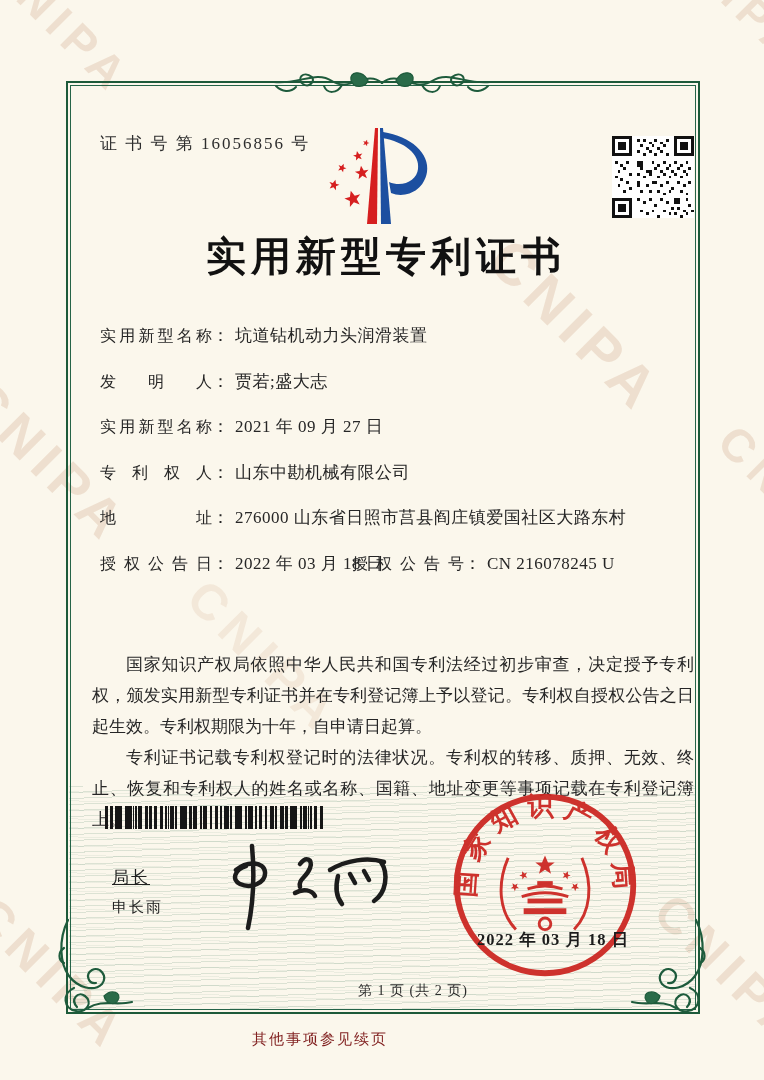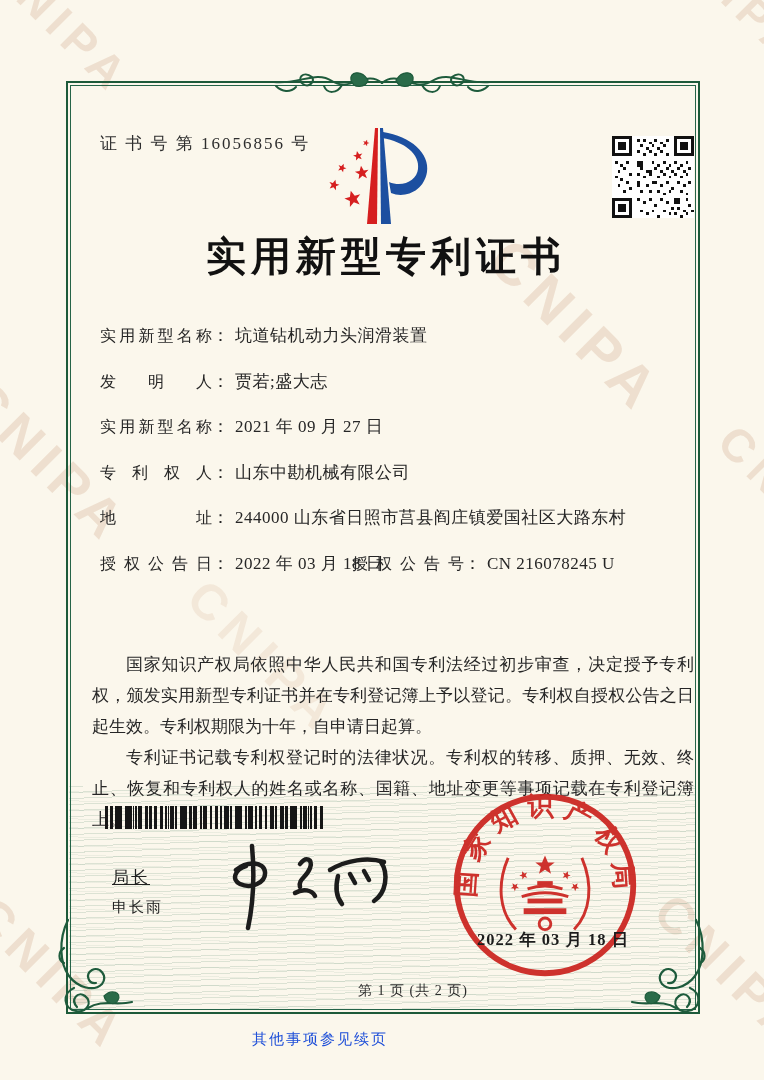--- a/index.html
+++ b/index.html
@@ -48,21 +48,21 @@
       repeating-linear-gradient(90deg,#161616 0 3px,rgba(0,0,0,0) 3px 11px);}
 
   .sign-title{position:absolute;left:112px;top:866px;font-size:17px;color:#222;letter-spacing:2px;text-decoration:underline;}
   .sign-name{position:absolute;left:112px;top:898px;font-size:15px;color:#222;letter-spacing:2px;}
   .signature{position:absolute;left:218px;top:838px;}
 
   .seal{position:absolute;left:448px;top:788px;opacity:0.93;}
   .seal-date{position:absolute;left:477px;top:929px;font-size:16.5px;color:#1c1c1c;letter-spacing:1px;font-weight:700;}
 
   .page-info{position:absolute;left:66px;top:982px;width:694px;text-align:center;font-size:14px;color:#2b2b2b;letter-spacing:1px;}
-  .footer-note{position:absolute;left:0;top:1030px;width:640px;text-align:center;font-size:15px;color:#1d4ed8;letter-spacing:2px;}
+  .footer-note{position:absolute;left:0;top:1030px;width:640px;text-align:center;font-size:15px;color:#7f1d1d;letter-spacing:2px;}
 </style>
 </head>
 <body>
 
 <div class="page">
 
   <div class="wm" style="left:-30px;top:-5px;font-size:46px;">CNIPA</div>
   <div class="wm" style="left:648px;top:-30px;font-size:44px;">CNIPA</div>
   <div class="wm" style="left:468px;top:292px;font-size:58px;">CNIPA</div>
   <div class="wm" style="left:-55px;top:430px;font-size:54px;">CNIPA</div>
@@ -148,21 +148,21 @@
     <div class="frow">
       <span class="flabel">发明人</span><span class="fcolon">：</span><span class="fvalue">贾若;盛大志</span>
     </div>
     <div class="frow">
       <span class="flabel">实用新型名称</span><span class="fcolon">：</span><span class="fvalue">2021 年 09 月 27 日</span>
     </div>
     <div class="frow">
       <span class="flabel">专利权人</span><span class="fcolon">：</span><span class="fvalue">山东中勘机械有限公司</span>
     </div>
     <div class="frow">
-      <span class="flabel">地址</span><span class="fcolon">：</span><span class="fvalue">244000 山东省日照市莒县阎庄镇爱国社区大路东村</span>
+      <span class="flabel">地址</span><span class="fcolon">：</span><span class="fvalue">276000 山东省日照市莒县阎庄镇爱国社区大路东村</span>
     </div>
     <div class="frow">
       <span>
         <span class="flabel">授权公告日</span><span class="fcolon">：</span><span class="fvalue">2022 年 03 月 18 日</span>
       </span>
       <span class="fpair2">
         <span class="flabel">授权公告号</span><span class="fcolon">：</span><span class="fvalue">CN 216078245 U</span>
       </span>
     </div>
   </div>

